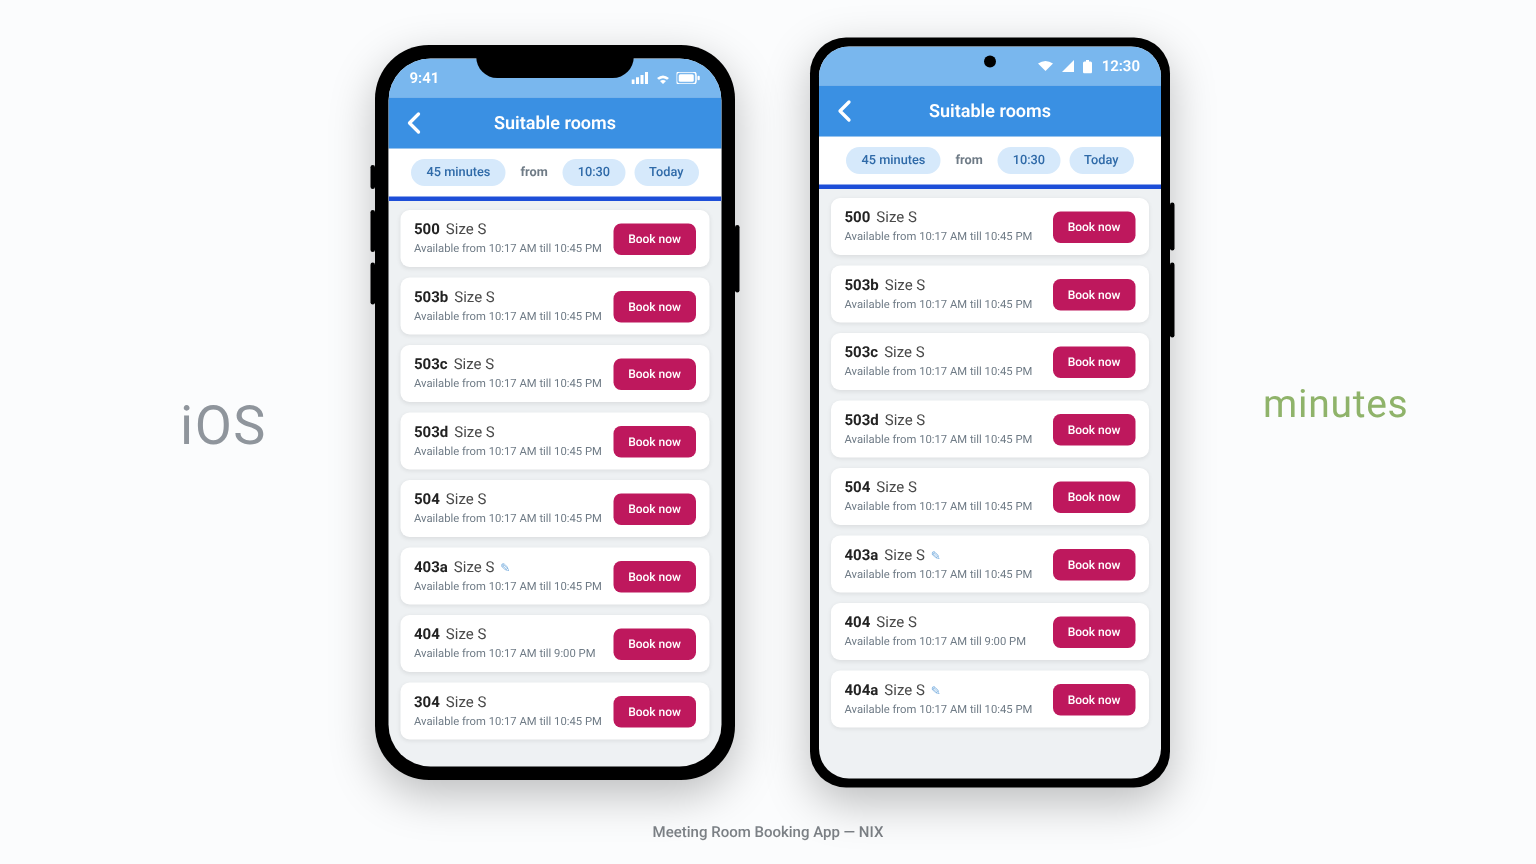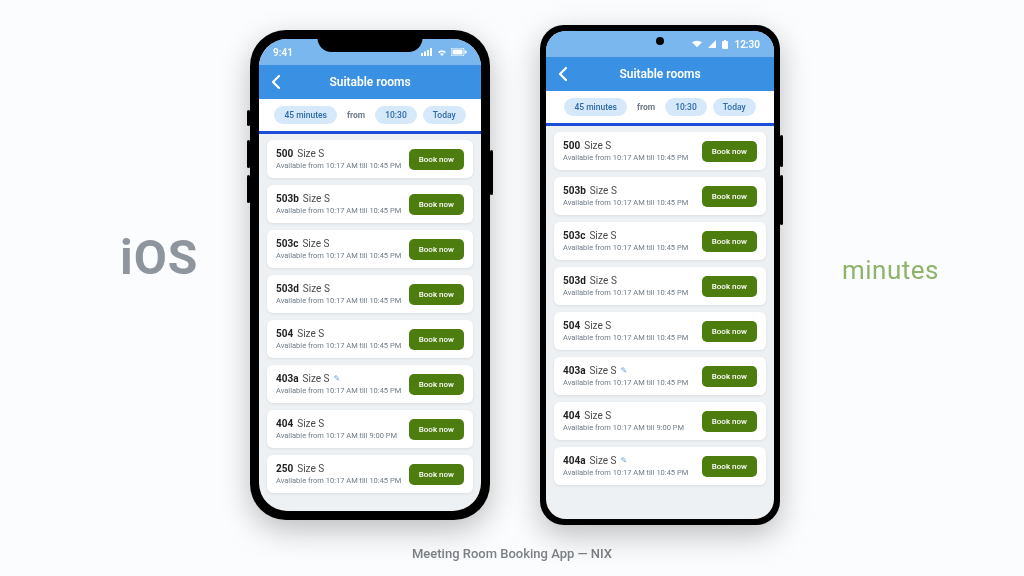--- a/index.html
+++ b/index.html
@@ -1,19 +1,19 @@
 <!DOCTYPE html>
 <html><head>
 <meta charset="utf-8">
 <style>
   html,body{margin:0;padding:0;width:1024px;height:576px;background:#fbfcfd;font-family:-apple-system,BlinkMacSystemFont,"Segoe UI",Roboto,Helvetica,Arial,sans-serif;color:#333;}
   .stage{position:relative;width:1024px;height:576px;}
-  .label-ios{position:absolute;left:120px;top:229px;font-size:48px;color:#8f959c;letter-spacing:1px;font-weight:700;}
+  .label-ios{position:absolute;left:120px;top:263px;font-size:36px;color:#8f959c;letter-spacing:1px;font-weight:400;}
   .label-android{position:absolute;right:85px;top:255px;font-size:26px;color:#8fb36a;font-weight:400;letter-spacing:0.5px;}
-  .caption{position:absolute;left:0;right:0;bottom:15px;text-align:center;font-size:13px;color:#7c8186;font-weight:500;}
+  .caption{position:absolute;left:0;right:0;bottom:15px;text-align:center;font-size:10px;color:#7c8186;font-weight:500;}
   
   .iphone{position:absolute;left:250px;top:30px;width:240px;height:490px;border-radius:36px;background:#000;box-shadow:0 10px 30px rgba(0,0,0,0.25);}
   .iphone .btn-side{position:absolute;background:#000;border-radius:2px;}
   .iphone .btn-vol1{left:-3px;top:110px;width:3px;height:28px;}
   .iphone .btn-vol2{left:-3px;top:145px;width:3px;height:28px;}
   .iphone .btn-mute{left:-3px;top:80px;width:3px;height:16px;}
   .iphone .btn-pwr{right:-3px;top:120px;width:3px;height:45px;}
   .iphone .screen{position:absolute;left:9px;right:9px;top:9px;bottom:9px;border-radius:28px;overflow:hidden;background:#eef1f3;}
   .iphone .notch{position:absolute;top:0;left:50%;transform:translateX(-50%);width:105px;height:22px;background:#000;border-bottom-left-radius:14px;border-bottom-right-radius:14px;z-index:5;}
   
@@ -35,21 +35,21 @@
   .filters{height:32px;background:#fff;display:flex;align-items:center;justify-content:center;gap:6px;border-bottom:3px solid #1d4ed8;}
   .chip{background:#d6e9fb;color:#2f6aa8;font-size:8.5px;font-weight:500;padding:4px 10px;border-radius:10px;}
   .chip.plain{background:transparent;color:#6f7b86;padding:4px 4px;font-weight:bold;}
   .list{flex:1;overflow:hidden;padding:6px 8px 0 8px;}
   .card{background:#fff;border-radius:6px;box-shadow:0 1px 3px rgba(0,0,0,0.08);padding:8px 9px;margin-bottom:7px;display:flex;align-items:center;justify-content:space-between;gap:6px;}
   .card .txt{flex:1;min-width:0;}
   .card .line1{font-size:10px;color:#222;display:flex;align-items:center;gap:4px;}
   .card .line1 .num{font-weight:700;}
   .card .line1 .size{font-weight:400;color:#4a4a4a;}
   .card .line2{font-size:7.5px;color:#6f7b86;margin-top:2px;white-space:nowrap;}
-  .book{background:#4d7c0f;color:#fff;font-size:8px;font-weight:500;padding:6px 10px;border-radius:5px;white-space:nowrap;}
+  .book{background:#be185d;color:#fff;font-size:8px;font-weight:500;padding:6px 10px;border-radius:5px;white-space:nowrap;}
   .pencil-icon{color:#6fa8dc;font-size:8px;}
   .sig-icons{display:flex;align-items:center;gap:3px;}
   .sig-icons svg{display:block;}
 </style>
 </head>
 <body>
 
 <div class="stage">
   <div class="label-ios">iOS</div>
   <div class="label-android">minutes</div>
@@ -164,21 +164,21 @@
                   <span class="num">404</span>
                   <span class="size">Size S</span>
                 </div>
                 <div class="line2">Available from 10:17 AM till 9:00 PM</div>
               </div>
               <div class="book">Book now</div>
             </div>
             <div class="card">
               <div class="txt">
                 <div class="line1">
-                  <span class="num">250</span>
+                  <span class="num">304</span>
                   <span class="size">Size S</span>
                 </div>
                 <div class="line2">Available from 10:17 AM till 10:45 PM</div>
               </div>
               <div class="book">Book now</div>
             </div>
           </div>
       </div>
     </div>
   </div>

